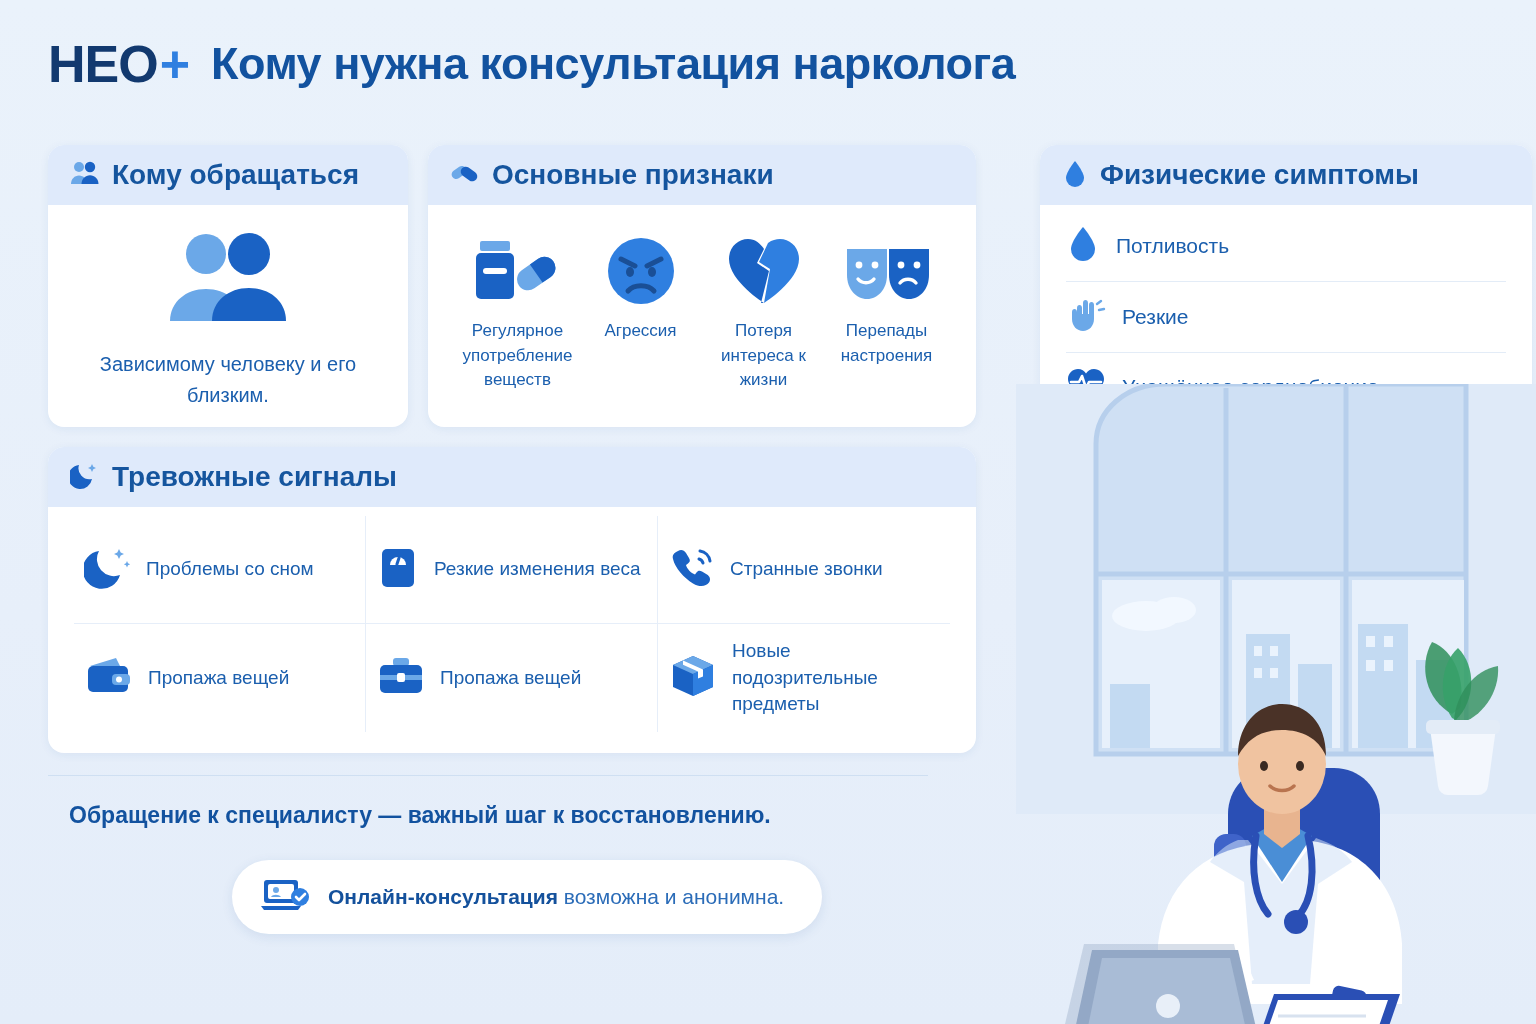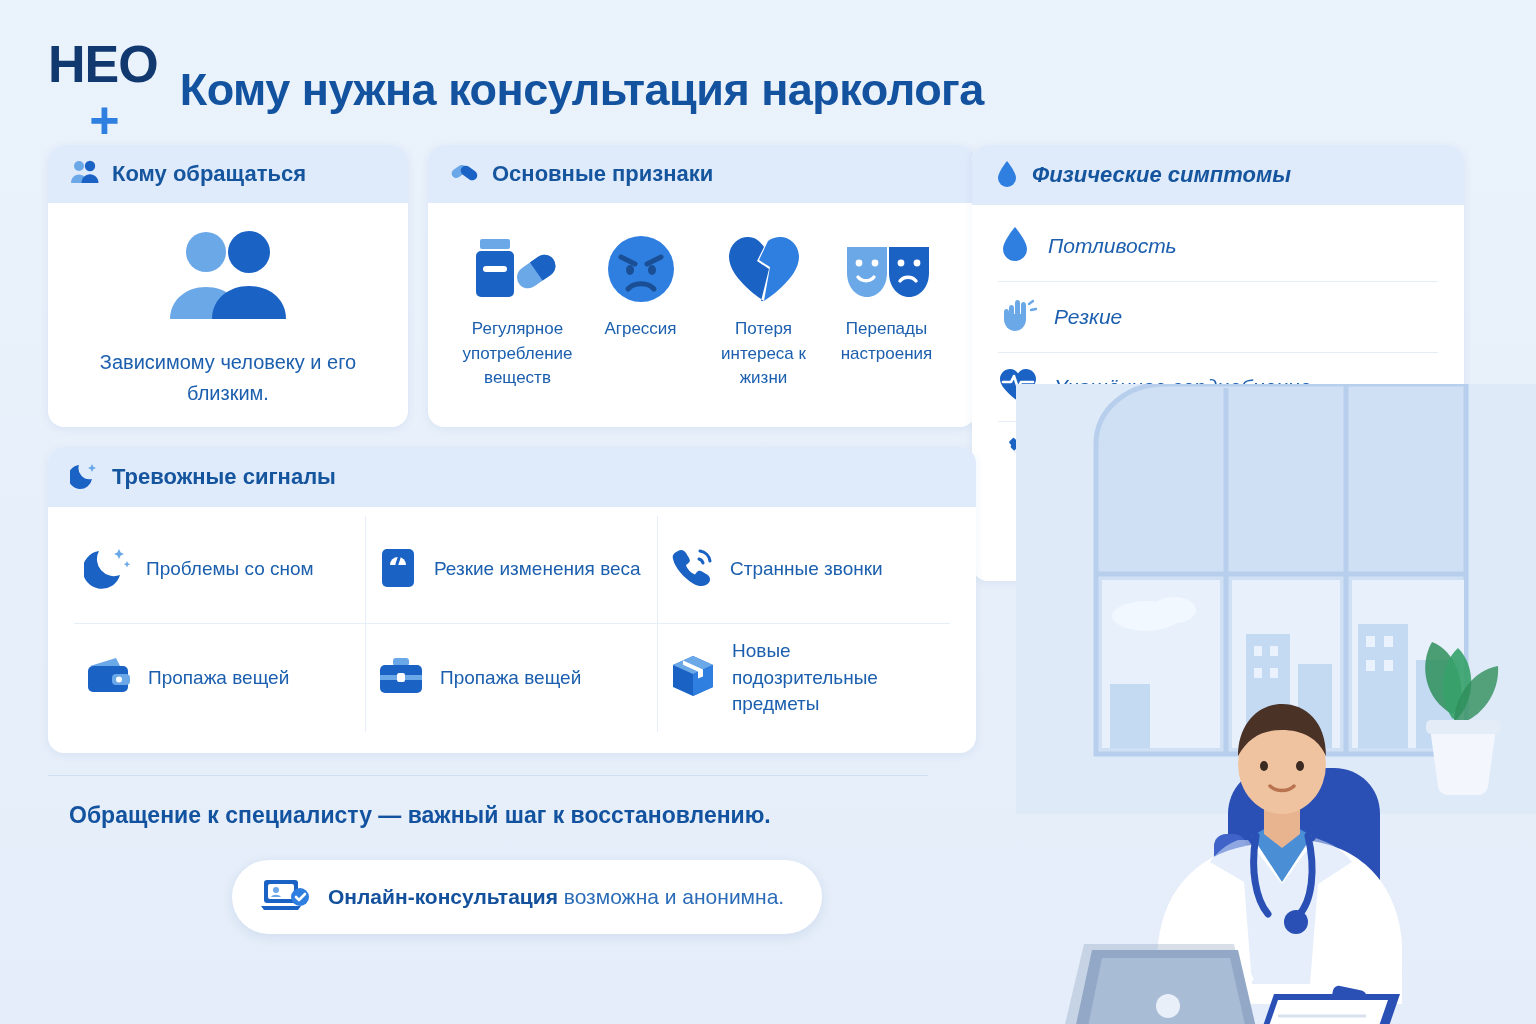--- a/index.html
+++ b/index.html
@@ -17,21 +17,20 @@
 
   
   .header {
     position: absolute; left: 48px; top: 34px;
     display: flex; align-items: center; gap: 22px;
   }
   .logo {
     display: flex; align-items: center;
     font-size: 52px; font-weight: bold; letter-spacing: -1px;
     color: #1b4f9c;
-    flex-direction: column;
   }
   .logo .logo-text { color: #12396f; }
   .logo .logo-plus {
     color: #2f7fe0; font-size: 52px; margin-left: 2px; line-height: 1;
   }
   .page-title {
     font-size: 45px; font-weight: bold; color: #12529f;
     letter-spacing: -0.5px; white-space: nowrap;
   }
 
@@ -42,21 +41,21 @@
     border-radius: 16px;
     box-shadow: 0 2px 10px rgba(30,80,150,0.07);
     overflow: hidden;
   }
   .card-head {
     background: #dfeafb;
     display: flex; align-items: center; gap: 12px;
     padding: 14px 22px;
   }
   .card-head .title {
-    font-size: 22px; font-weight: bold; color: #15559e;
+    font-size: 28px; font-weight: bold; color: #15559e;
     white-space: nowrap;
   }
   .card-body { padding: 18px 22px; }
 
   
   #card-who { left: 48px; top: 145px; width: 360px; height: 282px; }
   #card-who .card-body {
     display: flex; flex-direction: column; align-items: center; justify-content: space-between;
     padding-top: 26px;
   }
@@ -75,21 +74,21 @@
   .sign-item {
     width: 124px; display: flex; flex-direction: column; align-items: center;
   }
   .sign-item .sign-icon { height: 76px; display: flex; align-items: center; justify-content: center; }
   .sign-item .sign-label {
     margin-top: 10px; text-align: center; font-size: 17px; color: #1b5fae;
     line-height: 1.45; font-weight: 500;
   }
 
   
-  #card-phys { left: 972px; top: 145px; width: 492px; height: 436px; font-style: italic; }
+  #card-phys { left: 1040px; top: 145px; width: 492px; height: 436px; }
   #card-phys .card-body { padding: 6px 26px 10px 26px; }
   .phys-item {
     display: flex; align-items: center; gap: 16px;
     padding: 14px 0;
     border-bottom: 1px solid #e3ecf7;
     min-height: 62px;
   }
   .phys-item:last-child { border-bottom: none; }
   .phys-item .phys-label {
     font-size: 21px; color: #1b5fae; font-weight: 500; line-height: 1.3;

